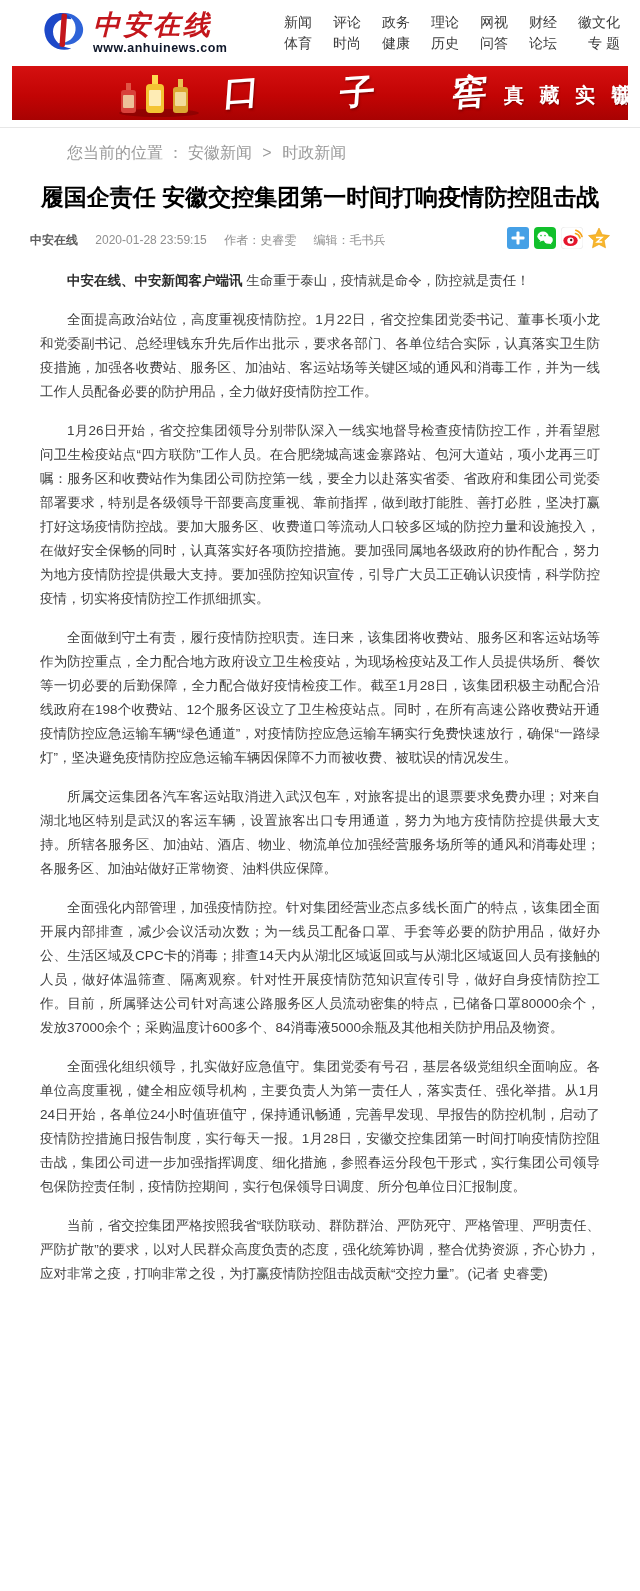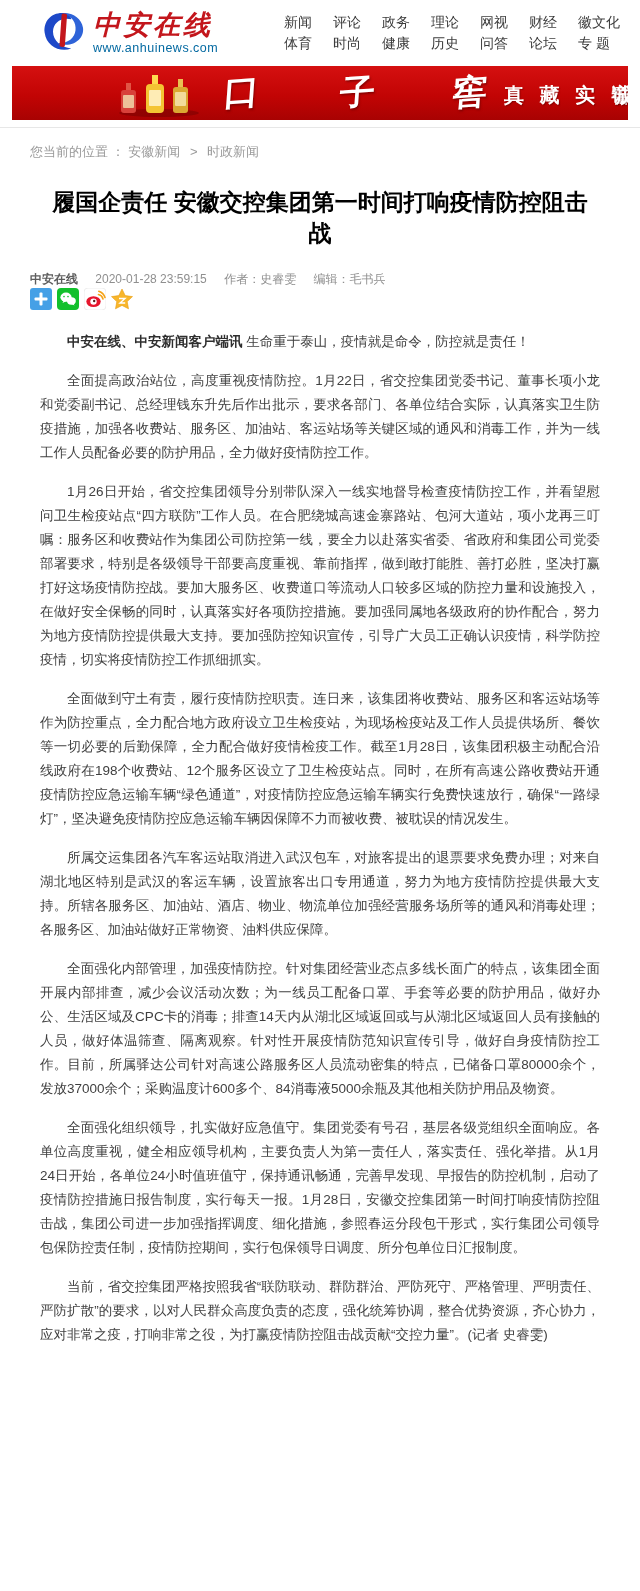--- a/index.html
+++ b/index.html
@@ -14,22 +14,22 @@
     display:flex; align-items:center; justify-content:space-between;
     padding:0 20px 0 38px; box-sizing:border-box;
   }
   .logo { display:flex; align-items:center; gap:5px; cursor:pointer; }
   .logo-text { display:flex; flex-direction:column; line-height:1; }
   .logo-cn {
     font-family:"Liberation Serif","DejaVu Serif",serif;
     font-style:italic; font-weight:bold;
     font-size:27px; color:#c3161c; letter-spacing:3px; white-space:nowrap;
   }
-  .logo-url { font-size:12.5px; font-weight:normal; color:#0369a1; letter-spacing:0.5px; margin-top:3px; }
-  .top-nav { display:flex; gap:0 21px; text-align:left;margin-left:32px; }
+  .logo-url { font-size:12.5px; font-weight:bold; color:#0f172a; letter-spacing:0.5px; margin-top:3px; }
+  .top-nav { display:flex; gap:0 21px; text-align:right;margin-left:32px; }
   .nav-col { font-size:14px; color:#3c3c3c; }
   .nav-col span { display:block; line-height:21px; cursor:pointer; white-space:nowrap; }
   
   .ad-banner {
     position:relative; margin:0 12px; height:54px; overflow:hidden;
     background:linear-gradient(#d51010 0%, #c20404 55%, #a80202 100%);
     cursor:pointer;
   }
   .banner-char {
     position:absolute; top:4px; color:#ffffff; font-weight:bold;
@@ -39,31 +39,31 @@
     text-shadow:1px 2px 2px rgba(90,0,0,0.55);
   }
   .banner-slogan {
     position:absolute; top:16px; color:#ffffff; font-weight:bold;
     font-size:20px; letter-spacing:5px; white-space:nowrap;
     text-shadow:1px 1px 1px rgba(90,0,0,0.5);
   }
   .banner-bottles { position:absolute; left:102px; top:3px; }
   
   .topline { border-top:1px solid #e7e7e7; margin-top:7px; }
-  .breadcrumb { padding:15px 30px 6px; font-size:13px; color:#9a9a9a; }
+  .breadcrumb { padding:15px 30px 6px; font-size:16px; color:#9a9a9a;margin-left:37px; }
   .breadcrumb a { color:#9a9a9a; text-decoration:none; cursor:pointer; }
   .crumb-sep { margin:0 6px; }
   
   .article-head { padding:12px 34px 0; text-align:center; }
   .article-title {
-    margin:8px; font-size:23px; line-height:1.35; font-weight:bold; color:#000000;
+    margin:0; font-size:23px; line-height:1.35; font-weight:bold; color:#000000;
   }
   .meta-row {
-    display:flex; justify-content:space-between; align-items:flex-start;
-    padding:14px 30px 12px; font-size:12px; color:#8f8f8f;flex-direction:column;
+    display:flex; justify-content:space-between; align-items:flex-end;
+    padding:14px 30px 12px; font-size:12px; color:#8f8f8f;
   }
   .meta-left span { margin-right:14px; white-space:nowrap; }
   .meta-source { color:#5d5d5d; font-weight:bold; }
   .share-bar { display:flex; gap:5px; align-items:center; }
   .share-icon { width:22px; height:22px; display:block; cursor:pointer; }
   
   .article-body {
     padding:8px 36px 22px; font-size:13.5px; line-height:24px;
     color:#3f3f3f; text-align:justify;
   }

